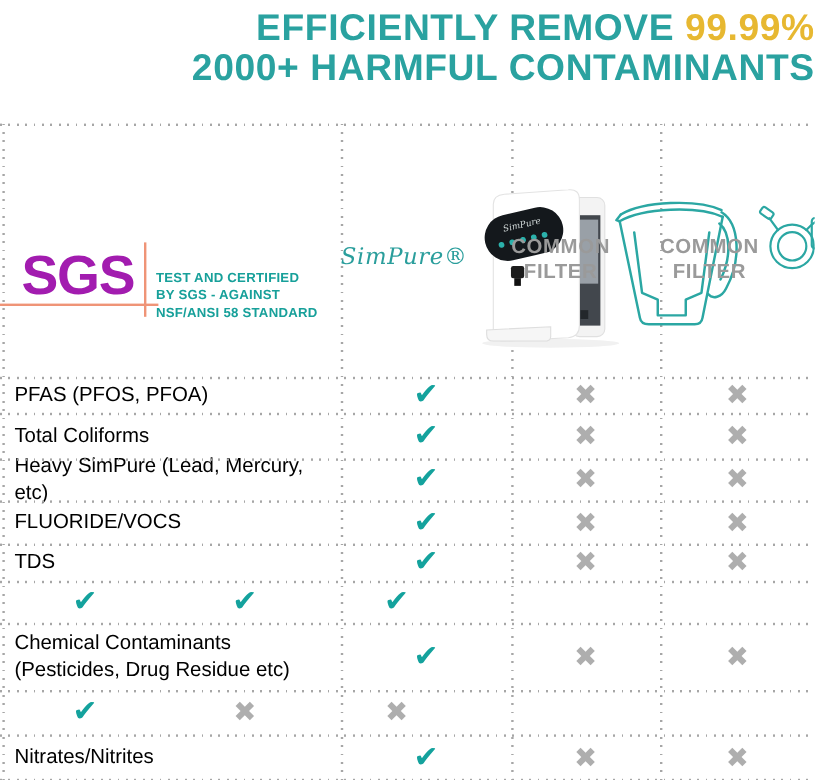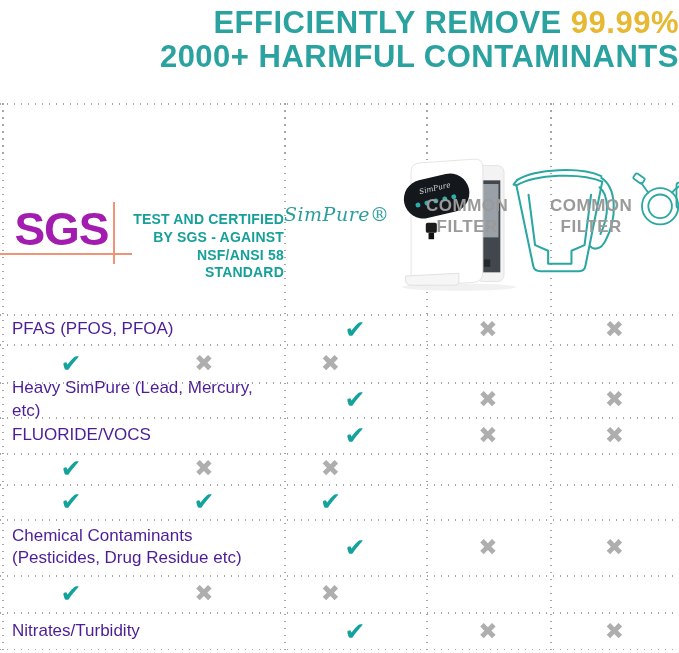--- a/index.html
+++ b/index.html
@@ -13,32 +13,32 @@
   
   .cmp-table{position:absolute;left:0;top:103px;width:679px;height:547px;}
   .dotV{position:absolute;top:0;bottom:0;width:1.5px;background:repeating-linear-gradient(to bottom,#a6a6a6 0,#a6a6a6 1.5px,transparent 1.5px,transparent 7px);}
   .cmp-table::after{content:"";position:absolute;left:0;right:0;bottom:0;height:1.5px;
     background:repeating-linear-gradient(to right,#a6a6a6 0,#a6a6a6 1.5px,transparent 1.5px,transparent 7px);}
   .trow{position:relative;display:flex;width:679px;}
   .trow::before{content:"";position:absolute;left:0;right:0;top:0;height:1.5px;
     background:repeating-linear-gradient(to right,#a6a6a6 0,#a6a6a6 1.5px,transparent 1.5px,transparent 7px);}
   .c1{width:284px;} .c2{width:142px;} .c3{width:124px;} .c4{width:129px;}
   .cell-label{display:flex;align-items:center;padding-left:12px;box-sizing:border-box;
-    font-size:17px;color:#4c1d95;white-space:pre-line;line-height:1.3;}
+    font-size:17px;color:#000000;white-space:pre-line;line-height:1.3;}
   .cell-mark{display:flex;align-items:center;justify-content:center;line-height:1;}
   .m-check{color:#14a29d;font-size:25px;}
   .m-cross{color:#aeaeae;font-size:23px;}
   
   .hcell{display:flex;flex-direction:row;align-items:center;box-sizing:border-box;}
   .sgs-cell{padding-top:40px;}
   .sgs-logo{position:relative;width:130px;text-align:center;}
   .sgs-text{font-size:46px;font-weight:bold;color:#a21caf;letter-spacing:-1px;line-height:1;}
   .sgs-hline{position:absolute;left:-28px;width:160px;bottom:-3px;height:2px;background:#ef9477;}
   .sgs-vline{position:absolute;right:8px;top:-4px;height:62px;width:2px;background:#ef9477;}
-  .cert{margin-top:36px;text-align:right;font-weight:bold;color:#17a09a;font-size:14px;line-height:1.28;letter-spacing:.2px;white-space:pre-line;}
+  .cert{margin-top:36px;text-align:left;font-weight:bold;color:#17a09a;font-size:11px;line-height:1.28;letter-spacing:.2px;white-space:pre-line;}
   .brand-cell{padding-top:10px;}
   .brand{font-family:"DejaVu Serif",serif;font-style:italic;color:#2a9e9c;font-size:19px;letter-spacing:.5px;}
   .common-cell{padding-top:16px;}
   .common-label{text-align:center;font-weight:bold;font-size:17px;line-height:1.18;letter-spacing:.5px;color:#9a9a9a;white-space:pre-line;}
   .illus{margin-top:8px;}
   .product-wrap{margin-top:2px;}
 </style>
 </head>
 <body>
 
@@ -133,37 +133,39 @@
       </div>
     </div>
 
     <div class="trow" style="height:30px">
       <div class="c1 cell-label">PFAS (PFOS, PFOA)</div>
       <div class="c2 cell-mark m-check">✔</div>
       <div class="c3 cell-mark m-cross">✖</div>
       <div class="c4 cell-mark m-cross">✖</div>
     </div>
     <div class="trow" style="height:38px">
+      <div class="c1 cell-label">Total Coliforms</div>
       <div class="c2 cell-mark m-check">✔</div>
       <div class="c3 cell-mark m-cross">✖</div>
       <div class="c4 cell-mark m-cross">✖</div>
     </div>
     <div class="trow" style="height:35px">
       <div class="c1 cell-label">Heavy SimPure (Lead, Mercury, etc)</div>
       <div class="c2 cell-mark m-check">✔</div>
       <div class="c3 cell-mark m-cross">✖</div>
       <div class="c4 cell-mark m-cross">✖</div>
     </div>
     <div class="trow" style="height:36px">
       <div class="c1 cell-label">FLUORIDE/VOCS</div>
       <div class="c2 cell-mark m-check">✔</div>
       <div class="c3 cell-mark m-cross">✖</div>
       <div class="c4 cell-mark m-cross">✖</div>
     </div>
     <div class="trow" style="height:31px">
+      <div class="c1 cell-label">TDS</div>
       <div class="c2 cell-mark m-check">✔</div>
       <div class="c3 cell-mark m-cross">✖</div>
       <div class="c4 cell-mark m-cross">✖</div>
     </div>
     <div class="trow" style="height:35px">
       <div class="c2 cell-mark m-check">✔</div>
       <div class="c3 cell-mark m-check">✔</div>
       <div class="c4 cell-mark m-check">✔</div>
     </div>
     <div class="trow" style="height:56px">
@@ -172,19 +174,19 @@
       <div class="c2 cell-mark m-check">✔</div>
       <div class="c3 cell-mark m-cross">✖</div>
       <div class="c4 cell-mark m-cross">✖</div>
     </div>
     <div class="trow" style="height:37px">
       <div class="c2 cell-mark m-check">✔</div>
       <div class="c3 cell-mark m-cross">✖</div>
       <div class="c4 cell-mark m-cross">✖</div>
     </div>
     <div class="trow" style="height:38px">
-      <div class="c1 cell-label">Nitrates/Turbidity</div>
+      <div class="c1 cell-label">Nitrates/Nitrites</div>
       <div class="c2 cell-mark m-check">✔</div>
       <div class="c3 cell-mark m-cross">✖</div>
       <div class="c4 cell-mark m-cross">✖</div>
     </div>
   </div>
 </div>
 
 </body></html>

